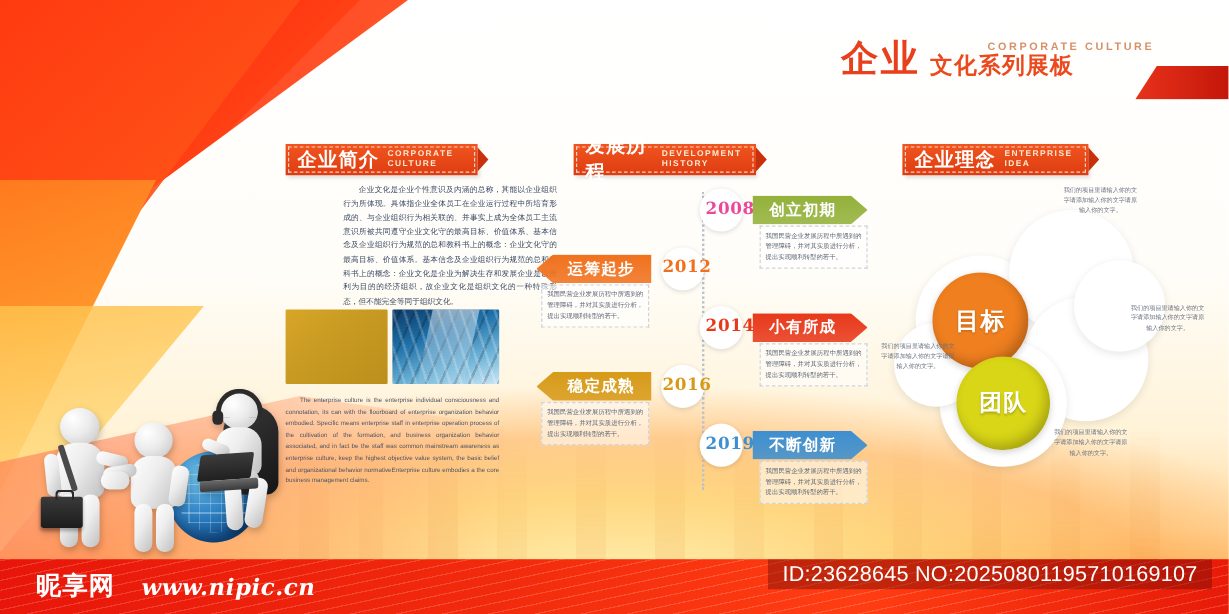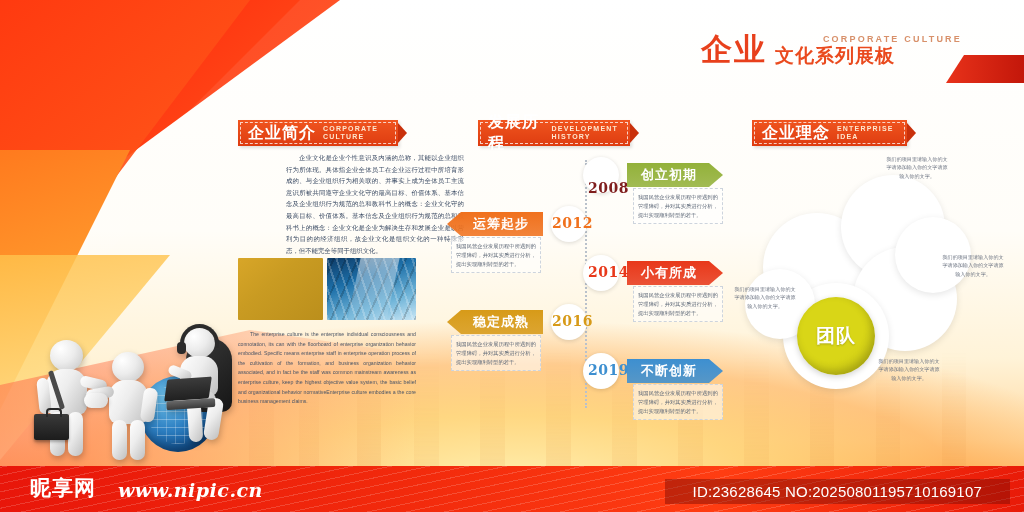--- a/index.html
+++ b/index.html
@@ -291,24 +291,24 @@
     position:absolute; left:30px; top:11px;
     font-family:"DejaVu Sans", sans-serif; font-size:21px; font-weight:bold; color:#fff;
     letter-spacing:1px; line-height:23px;
   }
   .f-url {
     position:absolute; left:118px; top:13px;
     font-family:"DejaVu Serif", serif; font-style:italic; font-weight:bold;
     font-size:19px; color:#fff; letter-spacing:.5px;
   }
   .f-id {
-    position:absolute; right:14px; top:13px; height:25px; padding:0 28px;
+    position:absolute; right:14px; top:0; height:25px; padding:0 12px;
     display:flex; align-items:center;
     background:rgba(120,12,4,.45);
-    font-size:15px; color:#fff; letter-spacing:.2px;
+    font-size:18px; color:#fff; letter-spacing:.2px;
   }
 </style>
 </head>
 <body>
 
 <div id="board">
 
   <div class="bg-base"></div>
   <div class="bg-glow"></div>
   <div class="bg-city"></div>
@@ -388,21 +388,21 @@
     <span>
       <div class="rb-en">DEVELOPMENT</div>
       <div class="rb-en">HISTORY</div>
     </span>
   </div>
 
   <div class="tl-axis"></div>
   <div id="timeline">
       <div class="tl-item" style="left: 0px; top: 163px; width: 100%;">
         <div class="tl-bubble" style="top: -6px; left: 583px;"></div>
-        <div class="tl-year" style="position: absolute; top: 17px; color: #7f1d1d; left: 588px;">2008</div>
+        <div class="tl-year" style="position: absolute; top: 3px; color: #ec4899; left: 588px;">2008</div>
         <div class="tl-arrow right" style="position: absolute; top: 0px; background: linear-gradient(rgb(147, 177, 58), rgba(147, 177, 58, 0.867)); left: 627px;">
           <span>创立初期</span>
         </div>
         <div class="tl-desc" style="top: 25px; left: 633px;">我国民营企业发展历程中所遇到的管理障碍，并对其实质进行分析，提出实现顺利转型的若干。</div>
       </div>
       <div class="tl-item" style="left: 0px; top: 212px; width: 100%;">
         <div class="tl-bubble" style="top: -6px; left: 551px;"></div>
         <div class="tl-year" style="position: absolute; top: 3px; color: rgb(240, 113, 29); left: 552px;">2012</div>
         <div class="tl-arrow left" style="position: absolute; top: 0px; background: linear-gradient(rgb(240, 113, 29), rgba(240, 113, 29, 0.867)); left: 447px;">
           <span>运筹起步</span>
@@ -443,20 +443,23 @@
     </span>
   </div>
 
   <div class="flower" id="flower">
       <div class="petal" style="left: 18px; top: 48px; width: 108px; height: 108px;"></div>
       <div class="petal" style="left: 96px; top: 10px; width: 104px; height: 104px;"></div>
       <div class="petal" style="left: 108px; top: 82px; width: 104px; height: 104px;"></div>
       <div class="petal" style="left: 38px; top: 118px; width: 106px; height: 106px;"></div>
       <div class="petal" style="left: 150px; top: 52px; width: 76px; height: 76px;"></div>
       <div class="petal" style="left: 0px; top: 104px; width: 70px; height: 70px;"></div>
+      <div class="circle" style="left: 32px; top: 62px; width: 80px; height: 80px; font-size: 20px; background: radial-gradient(circle at 34% 28%, rgb(239, 127, 31) 0%, rgb(239, 127, 31) 55%, rgba(0, 0, 0, 0.18) 140%), rgb(239, 127, 31); box-shadow: rgba(0, 0, 0, 0.2) -3px -4px 9px inset, rgba(0, 0, 0, 0.18) 0px 2px 6px;">
+        <span>目标</span>
+      </div>
       <div class="circle" style="left: 52px; top: 132px; width: 78px; height: 78px; font-size: 19px; background: radial-gradient(circle at 34% 28%, rgb(217, 214, 23) 0%, rgb(217, 214, 23) 55%, rgba(0, 0, 0, 0.18) 140%), rgb(217, 214, 23); box-shadow: rgba(0, 0, 0, 0.2) -3px -4px 9px inset, rgba(0, 0, 0, 0.18) 0px 2px 6px;">
         <span>团队</span>
       </div>
       <div class="note" style="left: 140px; top: -10px;">我们的项目里请输入你的文字请添加输入你的文字请原输入你的文字。</div>
       <div class="note" style="left: 196px; top: 88px;">我们的项目里请输入你的文字请添加输入你的文字请原输入你的文字。</div>
       <div class="note" style="left: 132px; top: 192px;">我们的项目里请输入你的文字请添加输入你的文字请原输入你的文字。</div>
       <div class="note" style="left: -12px; top: 120px;">我们的项目里请输入你的文字请添加输入你的文字请原输入你的文字。</div>
     </div>
 
   <div class="footer">

